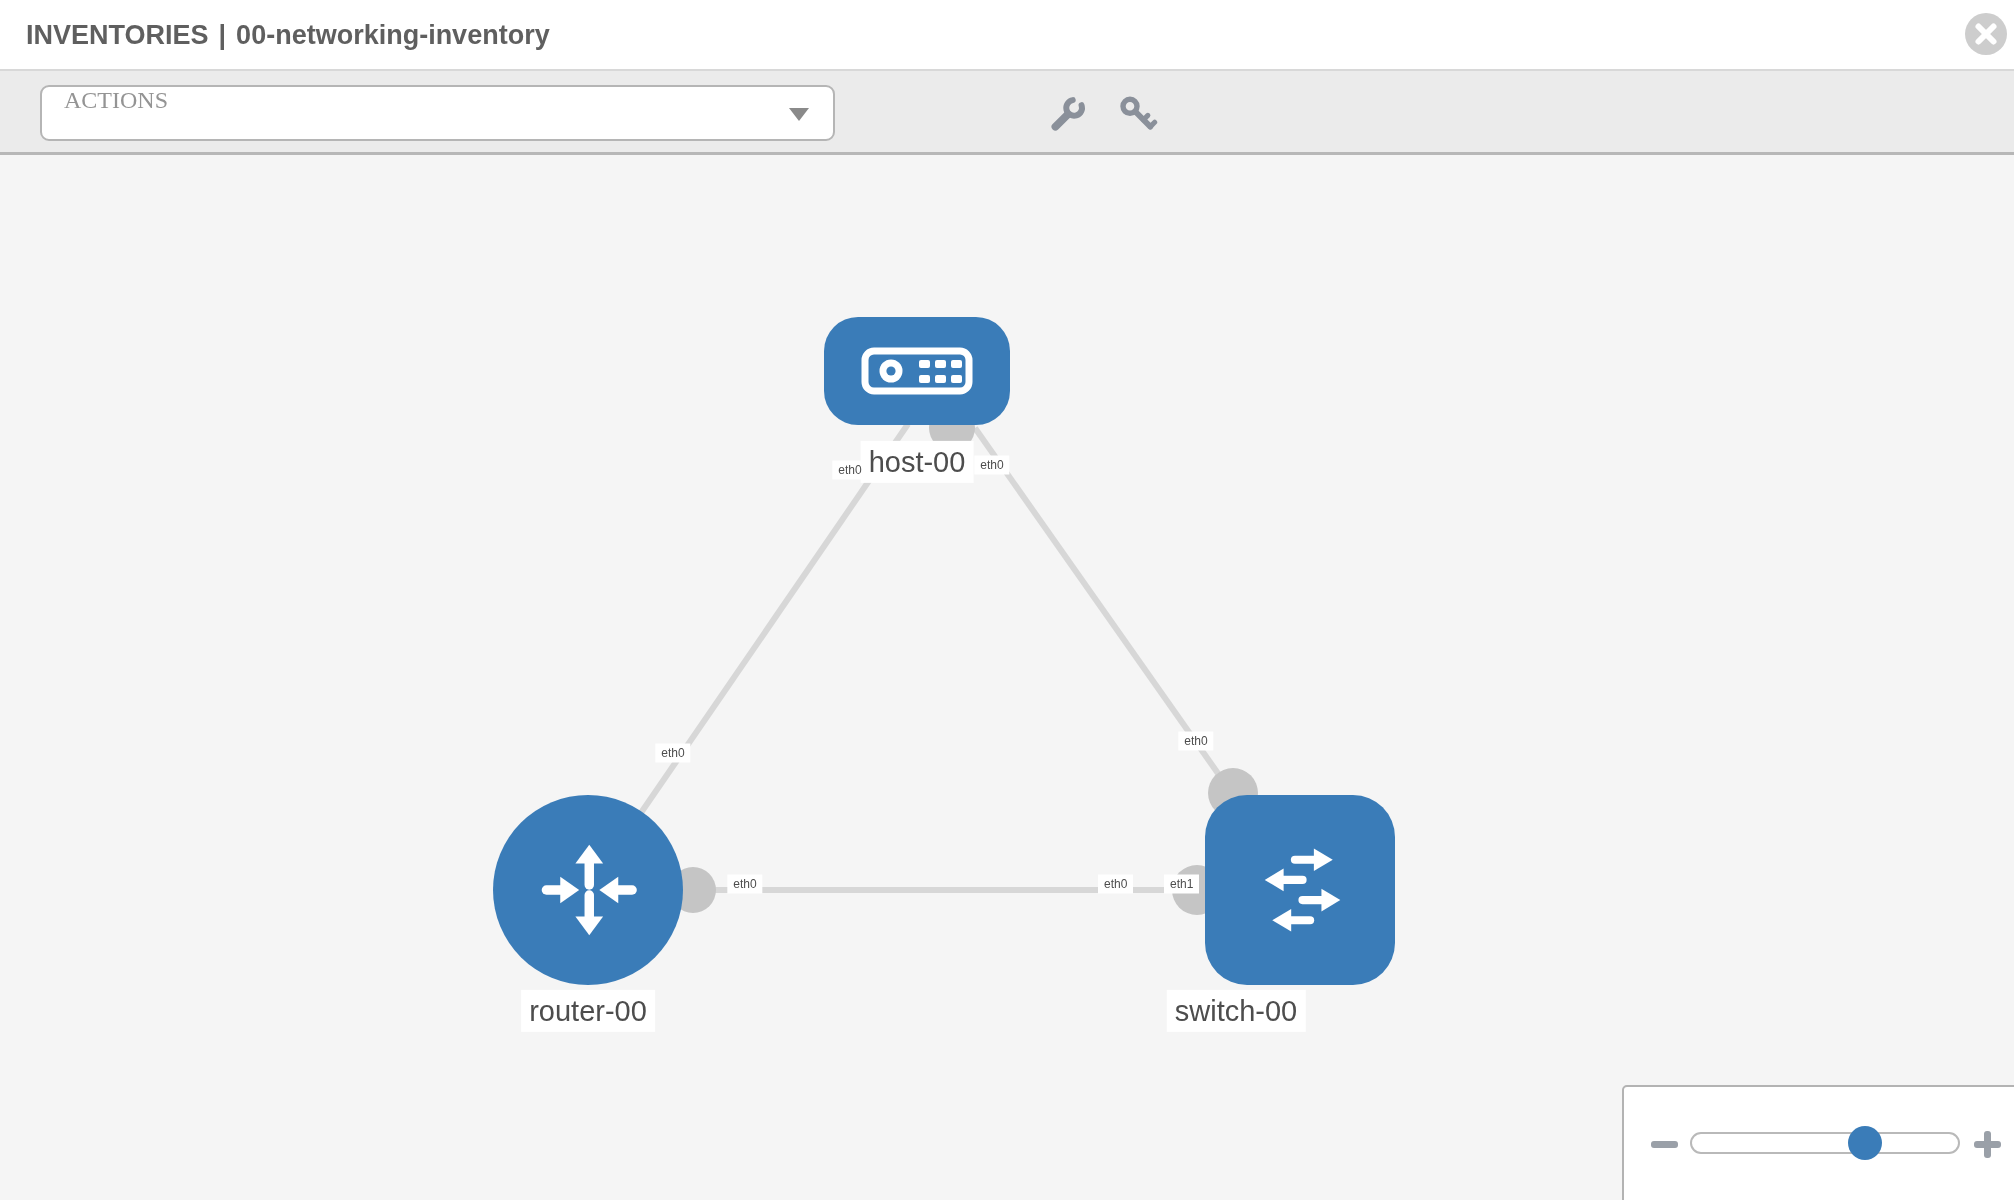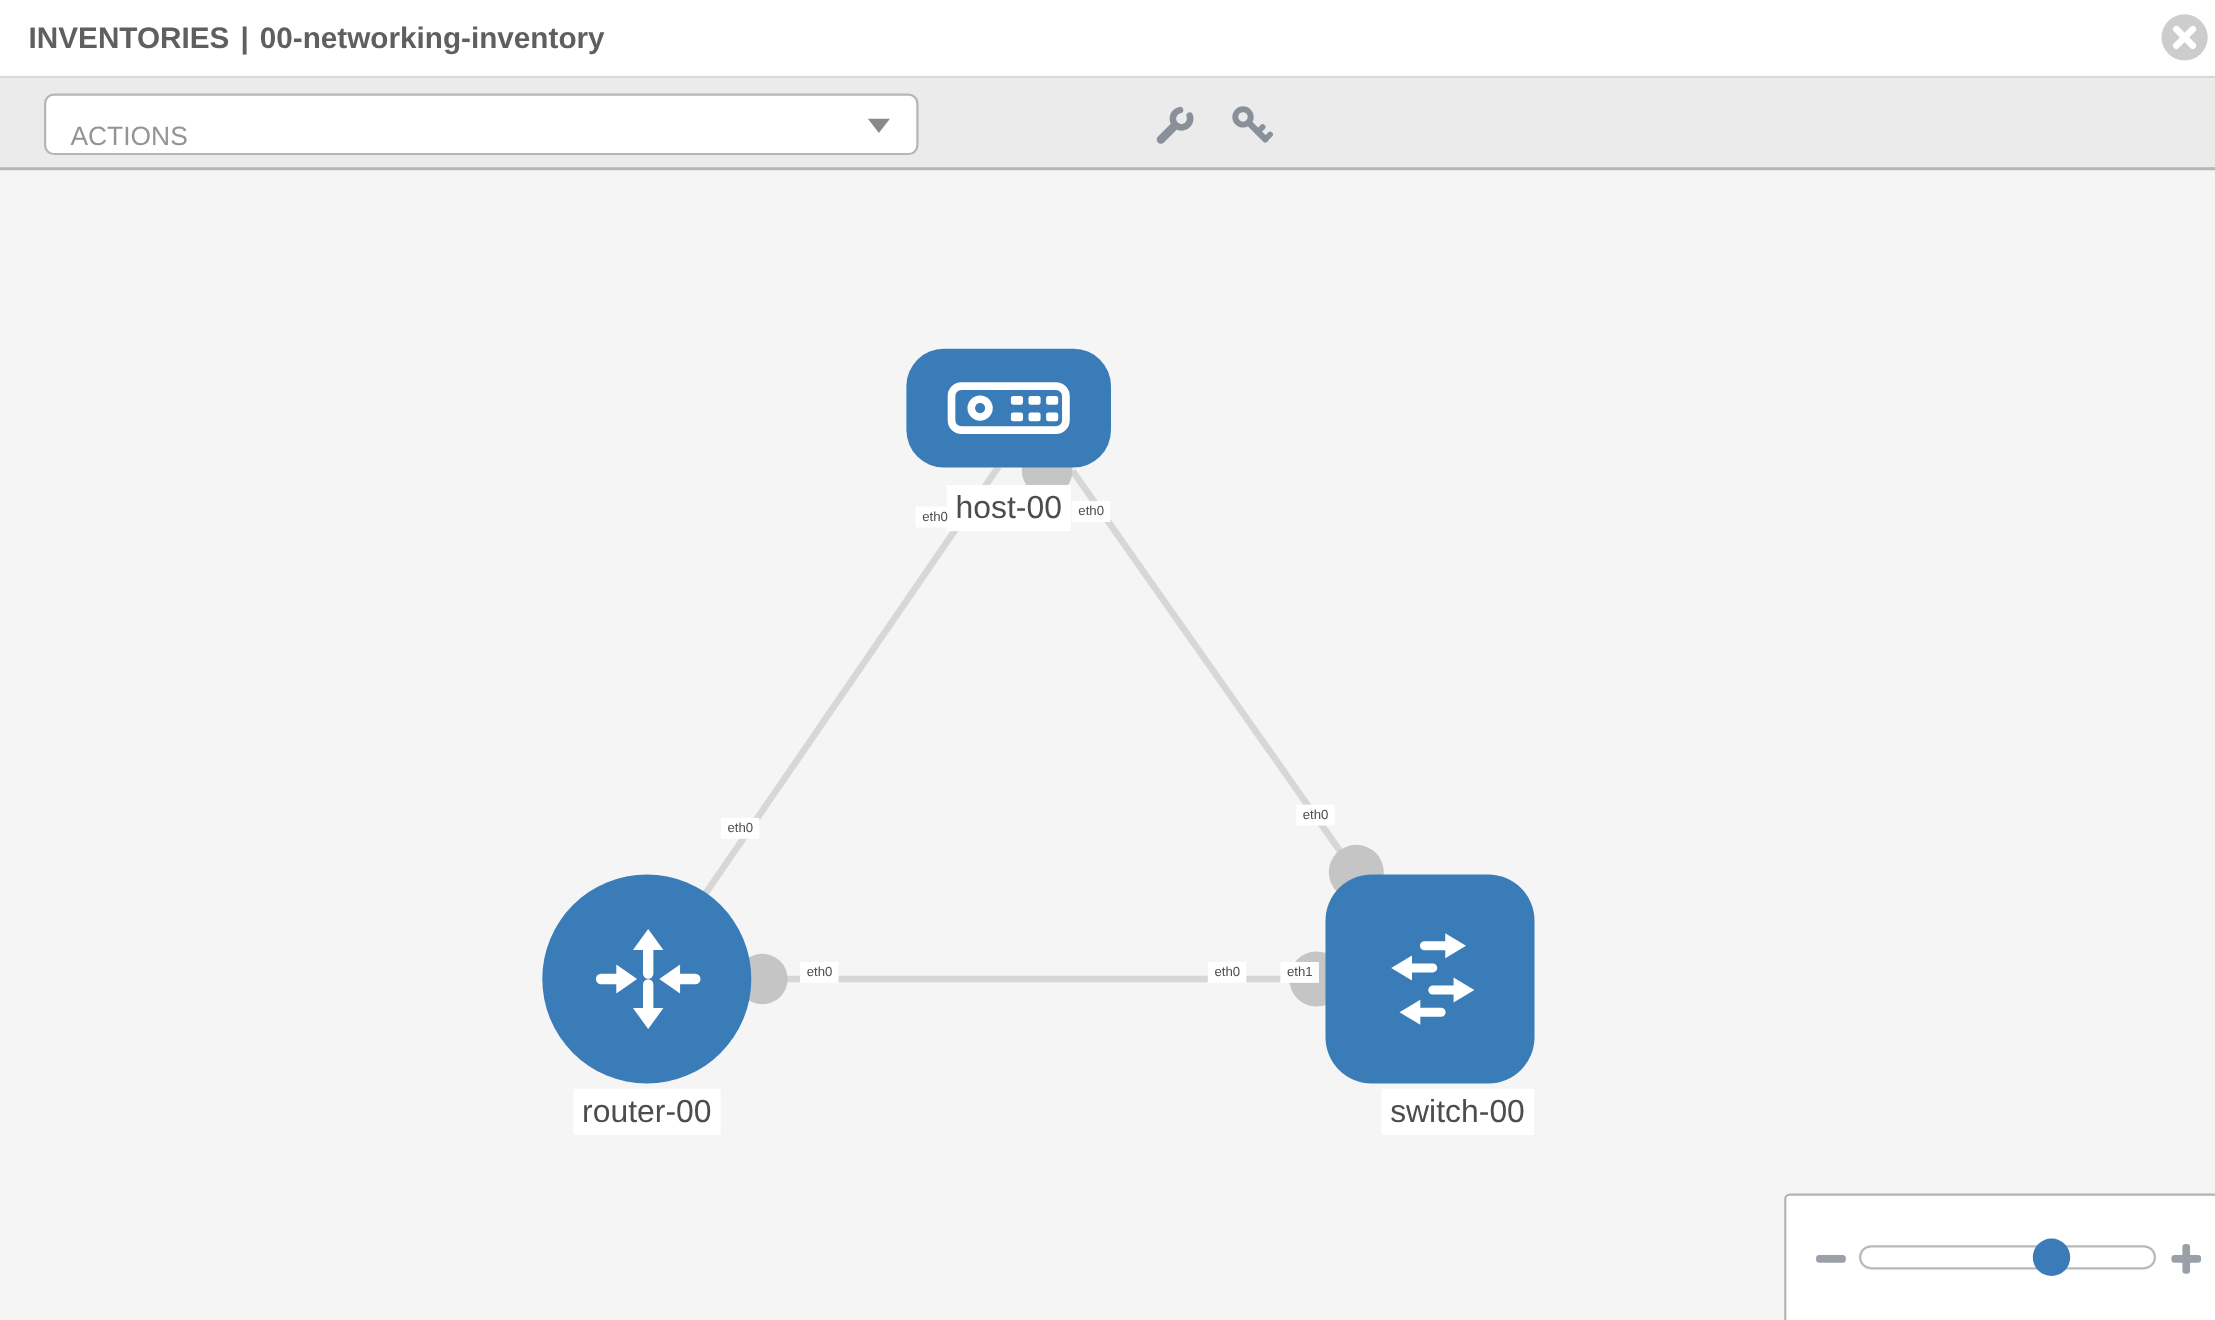--- a/index.html
+++ b/index.html
@@ -22,22 +22,22 @@
     border:none;background:transparent;padding:0;cursor:pointer;
   }
   
   .toolbar{
     position:absolute;left:0;top:71px;width:100%;height:84px;background:#ebebeb;
     border-bottom:3px solid #b7b7b7;box-sizing:border-box;
   }
   .select{
     position:absolute;top:14px;height:56px;background:#ffffff;
     border:2px solid #b5b5b5;border-radius:9px;box-sizing:border-box;
-    display:flex;align-items:flex-end;padding:0 22px;
-    font-size:24px;color:#949494;cursor:pointer;
+    display:flex;align-items:flex-start;padding:0 22px;
+    font-size:24px;color:#949494;cursor:pointer;font-family:Liberation Serif, serif;
   }
   .select-actions{left:40px;width:795px;}
   .select-search{left:1183px;width:793px;}
   .caret{
     position:absolute;right:24px;top:50%;margin-top:-5px;width:0;height:0;
     border-left:10px solid transparent;border-right:10px solid transparent;
     border-top:13px solid #8a8a8a;
   }
   .tool-btn{
     position:absolute;top:22px;width:42px;height:42px;border:none;background:transparent;
@@ -182,21 +182,21 @@
           <path d="M52 58 L68 58" fill="none"></path>
           <path d="M82 58 L67 49 L67 67 Z" stroke="none"></path>
           <path d="M58 74 L42 74" fill="none"></path>
           <path d="M28 74 L43 65 L43 83 Z" stroke="none"></path>
         </g>
       </svg>
     </div>
 
     <span class="chip node-label" style="left:917px;top:307px;">host-00</span>
     <span class="chip node-label" style="left:588px;top:856px;">router-00</span>
-    <span class="chip node-label" style="left:1325px;top:856px;">switch-00</span>
+    <span class="chip node-label" style="left:1236px;top:856px;">switch-00</span>
 
     <span class="chip if-label" style="left:850px;top:315px;">eth0</span>
     <span class="chip if-label" style="left:992px;top:310px;">eth0</span>
     <span class="chip if-label" style="left:673px;top:598px;">eth0</span>
     <span class="chip if-label" style="left:745px;top:729px;">eth0</span>
     <span class="chip if-label if-abs" style="left:1098px;top:729px;">eth0</span>
     <span class="chip if-label if-abs" style="left:1164px;top:729px;">eth1</span>
     <span class="chip if-label" style="left:1196px;top:586px;">eth0</span>
 
     <div class="zoom-panel">

